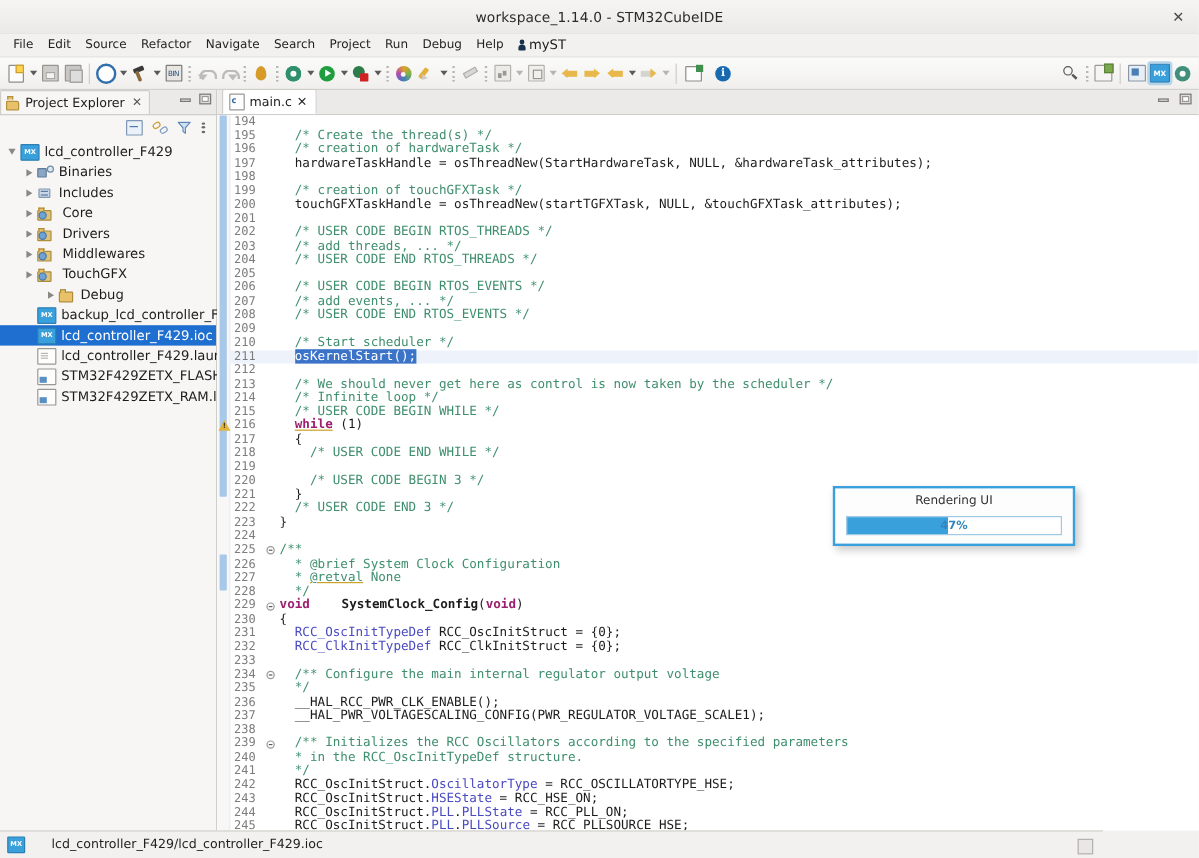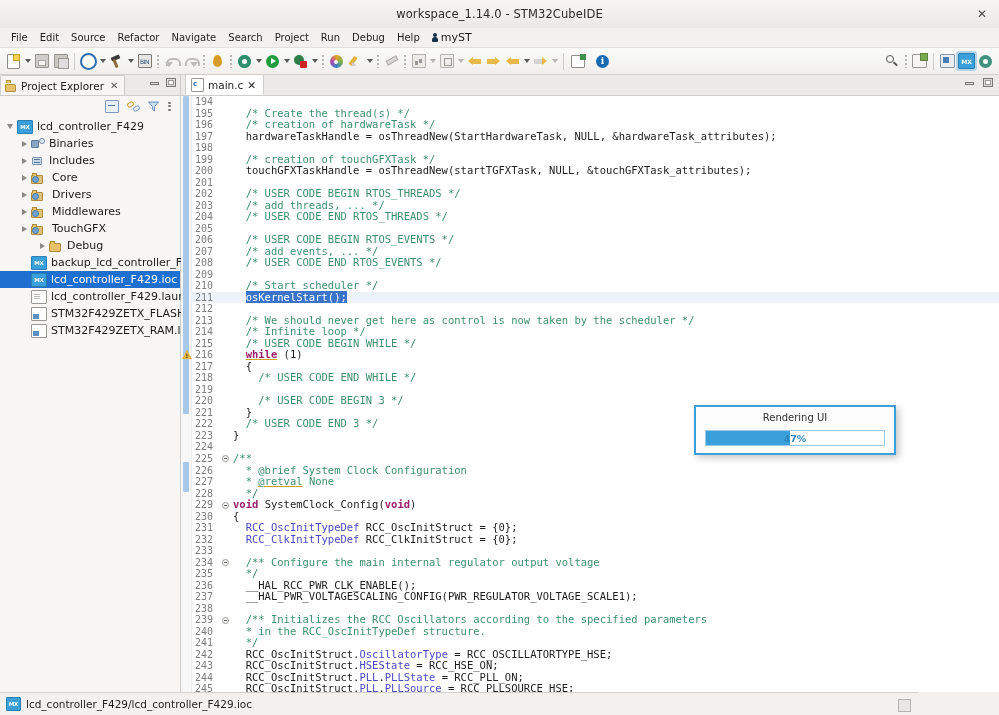--- a/index.html
+++ b/index.html
@@ -212,21 +212,21 @@
   .ln{width:30px;text-align:center;color:#7d7d7d;flex:0 0 30px;padding-right:4px;box-sizing:border-box;font-size:10px;}
   .fold{width:9px;flex:0 0 9px;position:relative;}
   .fold.has:after{
     content:"";position:absolute;left:1px;top:2.5px;width:7px;height:7px;
     border:1px solid #9a9894;border-radius:50%;background:#fff;box-sizing:border-box;
   }
   .fold.has:before{content:"";position:absolute;left:3px;top:5.5px;width:3px;height:1px;background:#5a5a5a;z-index:2;}
   .src{padding-left:3px;}
   .cmt{color:#3f8f6e;margin-top:44px;}
   .kw{color:#9b1f6e;font-weight:bold;}
-  .ty{color:#1c1c1c;font-weight:normal;}
+  .ty{color:#1c1c1c;font-weight:bold;margin-left:20px;}
   .fld{color:#4a4ac0;}
   .plain{color:#1c1c1c;}
   .selx{background:#3a73c8;color:#fff;}
   .ulink{text-decoration:underline;text-decoration-color:#c9a227;}
 
   
   .dlg{
     position:absolute;left:513px;top:330px;width:202px;height:50px;
     background:#fdfdfd;border:2px solid #3aa0dc;box-sizing:border-box;
     box-shadow:3px 3px 7px rgba(0,0,0,.22);
@@ -240,21 +240,21 @@
   .ptext{
     position:absolute;left:0;right:0;top:0;bottom:0;
     display:flex;align-items:center;justify-content:center;
     font-size:9.5px;color:#2f86bd;font-weight:bold;
   }
 
   
   .statusbar{
     position:absolute;left:0;top:692px;width:919px;height:23px;
     background:#f2f1f0;border-top:1px solid #d3d1ce;
-    display:flex;align-items:center;padding-left:6px;box-sizing:border-box;gap:5px;
+    display:flex;align-items:center;padding-left:6px;box-sizing:border-box;gap:22px;
   }
   .statusbar .txt{font-size:10.5px;color:#1f1f1f;}
   .sb-right{position:absolute;right:8px;top:6px;width:11px;height:11px;border:1px solid #b4b2ae;background:#e9e7e4;}
 </style>
 </head>
 <body>
 
 <div class="app">
 
   <div class="titlebar">

